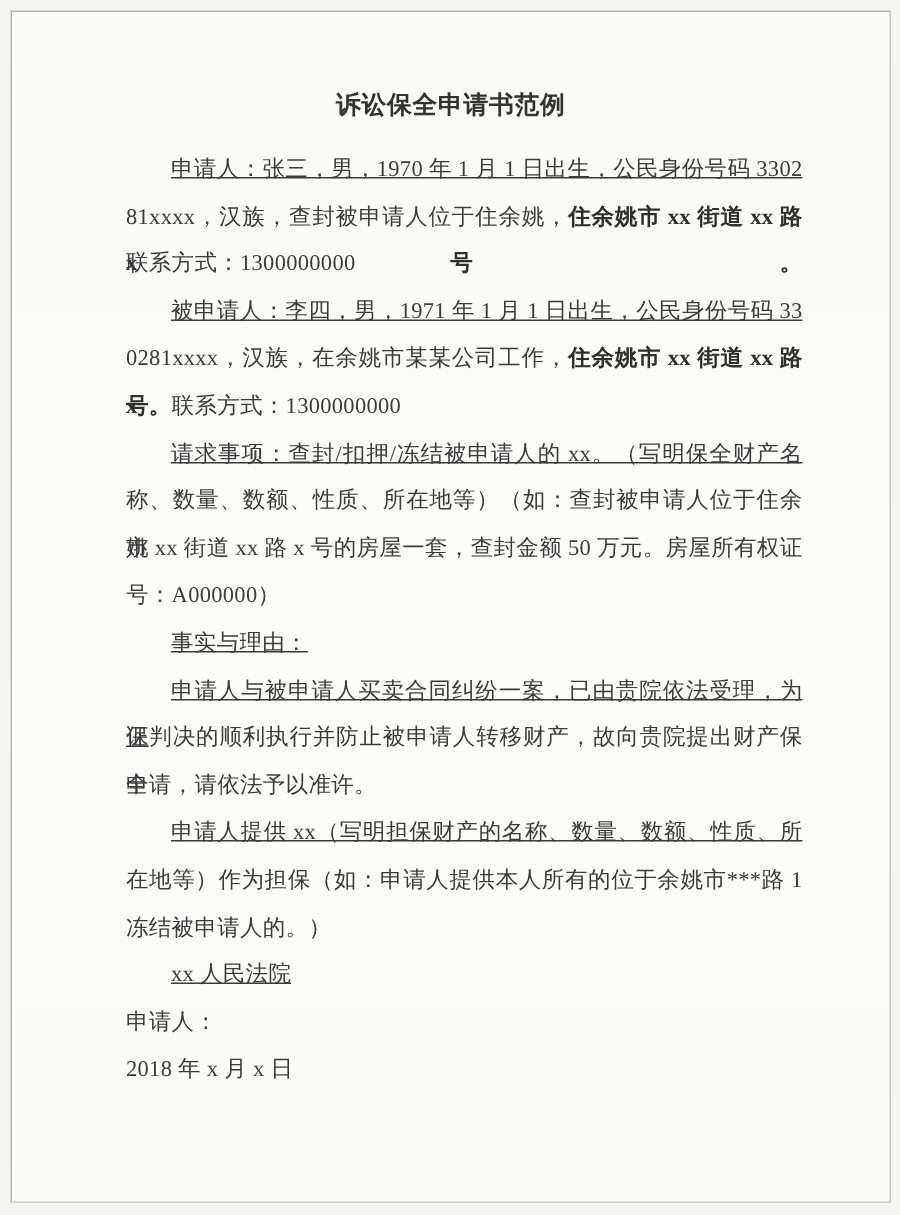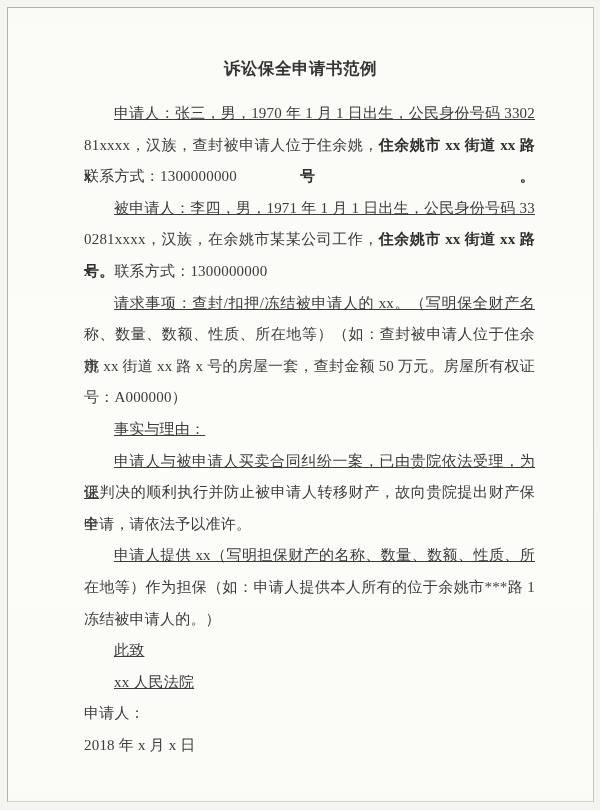--- a/index.html
+++ b/index.html
@@ -35,21 +35,20 @@
     left: 0;
     right: 0;
     top: 46px;
     margin: 0;
     text-align: center;
     font-size: 16.5px;
     line-height: 32px;
     font-weight: 700;
     letter-spacing: 0.5px;
     color: #333331;
-    font-family: Liberation Mono, monospace;
   }
   .doc-body {
     position: absolute;
     left: 76px;
     top: 90px;
     width: 451px;
   }
   .line {
     font-size: 15px;
     line-height: 31.6px;
@@ -97,19 +96,18 @@
         <div class="line justify"><span class="run">称、数量、数额、性质、所在地等）（如：查封被申请人位于住余姚</span></div>
         <div class="line justify"><span class="run">市 xx 街道 xx 路 x 号的房屋一套，查封金额 50 万元。房屋所有权证</span></div>
         <div class="line left"><span class="run">号：A000000）</span></div>
         <div class="line left indent"><span class="run">事实与理由：</span></div>
         <div class="line justify indent"><span class="run">申请人与被申请人买卖合同纠纷一案，已由贵院依法受理，为保</span></div>
         <div class="line justify"><span class="run">证判决的顺利执行并防止被申请人转移财产，故向贵院提出财产保全</span></div>
         <div class="line left"><span class="run">申请，请依法予以准许。</span></div>
         <div class="line justify indent"><span class="run">申请人提供 xx（写明担保财产的名称、数量、数额、性质、所</span></div>
         <div class="line justify"><span class="run">在地等）作为担保（如：申请人提供本人所有的位于余姚市***路 1</span></div>
         <div class="line left"><span class="run">冻结被申请人的。）</span></div>
-        <div class="line left indent"><span class="run">此致</span></div>
         <div class="line left indent"><span class="run">xx 人民法院</span></div>
         <div class="line right"><span class="run">申请人：</span></div>
         <div class="line right"><span class="run">2018 年 x 月 x 日</span></div>
       </div>
   </div>
 </div>
 
 </body></html>

